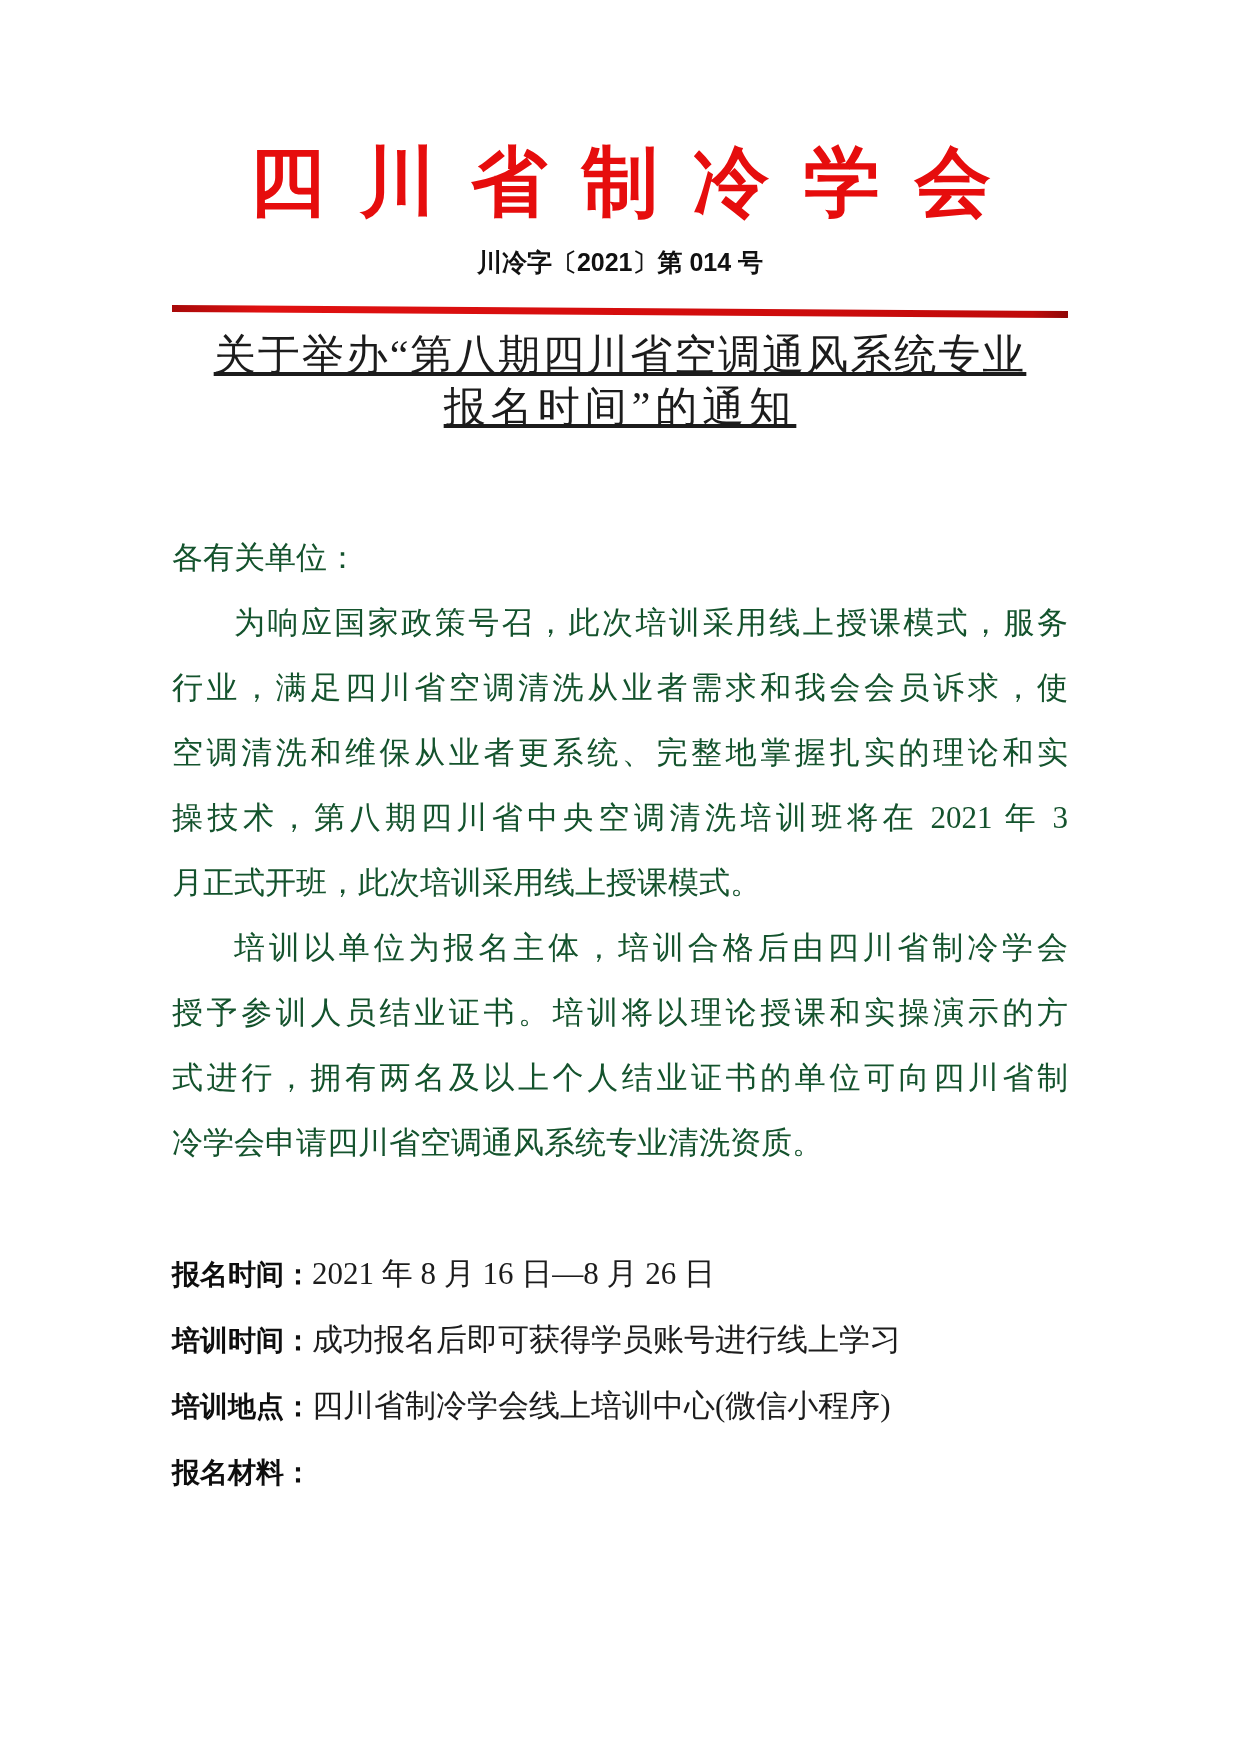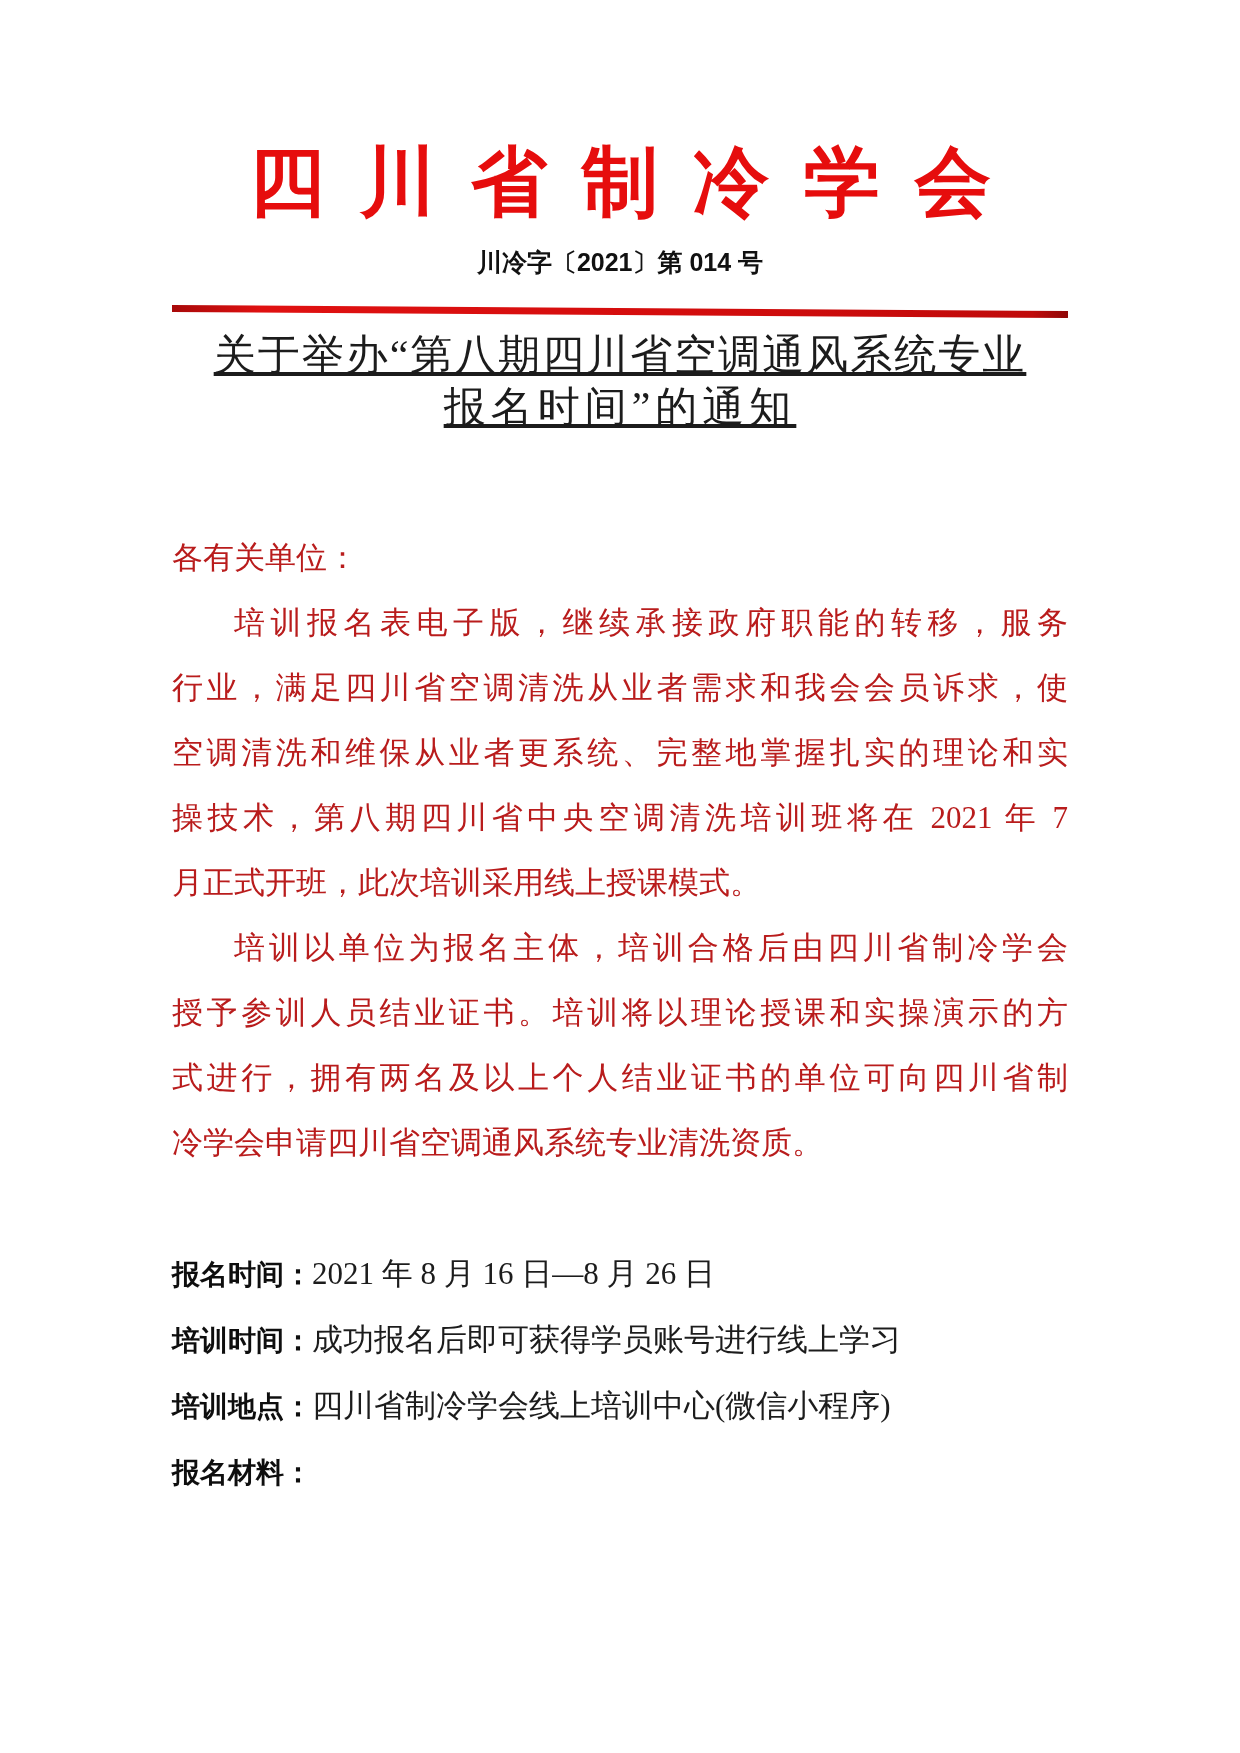--- a/index.html
+++ b/index.html
@@ -55,21 +55,21 @@
     line-height: 52px;
     letter-spacing: 2px;
     font-weight: 400;
     text-decoration: underline;
   }
   .notice-title .t2 { letter-spacing: 5px; }
 
   
   .body-text {
     margin-top: 92px;
-    color: #b91c1c;
+    color: #14532d;
     font-size: 31px;
     line-height: 65px;
     font-weight: 400;
   }
   .bline { width: 100%; }
   .jline {
     text-align: justify;
     text-align-last: justify;
   }
   .indent { text-indent: 62px; }
@@ -106,24 +106,24 @@
     <div class="notice-title">
       <div class="t1">关于举办“第八期四川省空调通风系统专业</div>
       <div class="t2">报名时间”的通知</div>
     </div>
 
     <div class="body-text">
 
       <div class="bline">各有关单位：</div>
 
       <div>
-        <div class="bline jline indent">培训报名表电子版，继续承接政府职能的转移，服务</div>
+        <div class="bline jline indent">为响应国家政策号召，此次培训采用线上授课模式，服务</div>
         <div class="bline jline">行业，满足四川省空调清洗从业者需求和我会会员诉求，使</div>
         <div class="bline jline">空调清洗和维保从业者更系统、完整地掌握扎实的理论和实</div>
-        <div class="bline jline">操技术，第八期四川省中央空调清洗培训班将在 2021 年 7</div>
+        <div class="bline jline">操技术，第八期四川省中央空调清洗培训班将在 2021 年 3</div>
         <div class="bline">月正式开班，此次培训采用线上授课模式。</div>
       </div>
 
       <div>
         <div class="bline jline indent">培训以单位为报名主体，培训合格后由四川省制冷学会</div>
         <div class="bline jline">授予参训人员结业证书。培训将以理论授课和实操演示的方</div>
         <div class="bline jline">式进行，拥有两名及以上个人结业证书的单位可向四川省制</div>
         <div class="bline">冷学会申请四川省空调通风系统专业清洗资质。</div>
       </div>
     </div>

